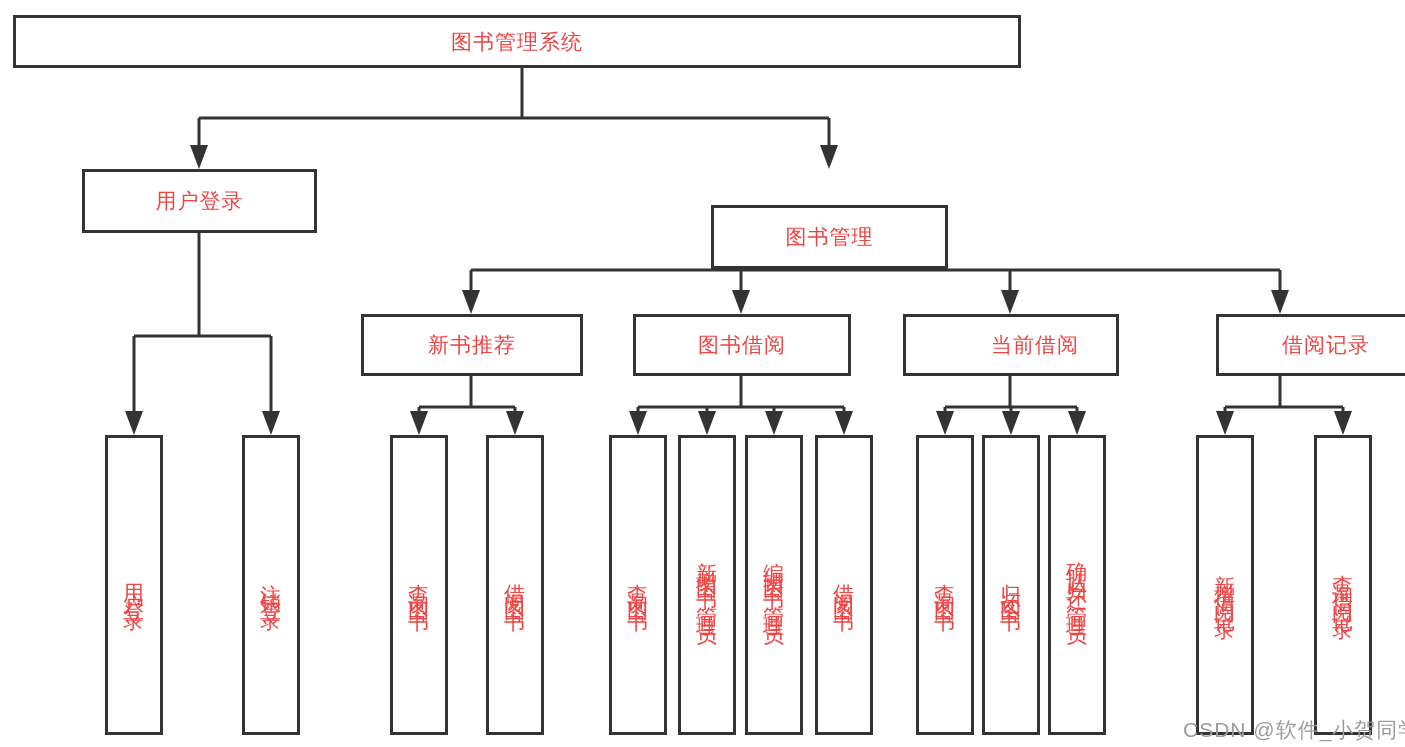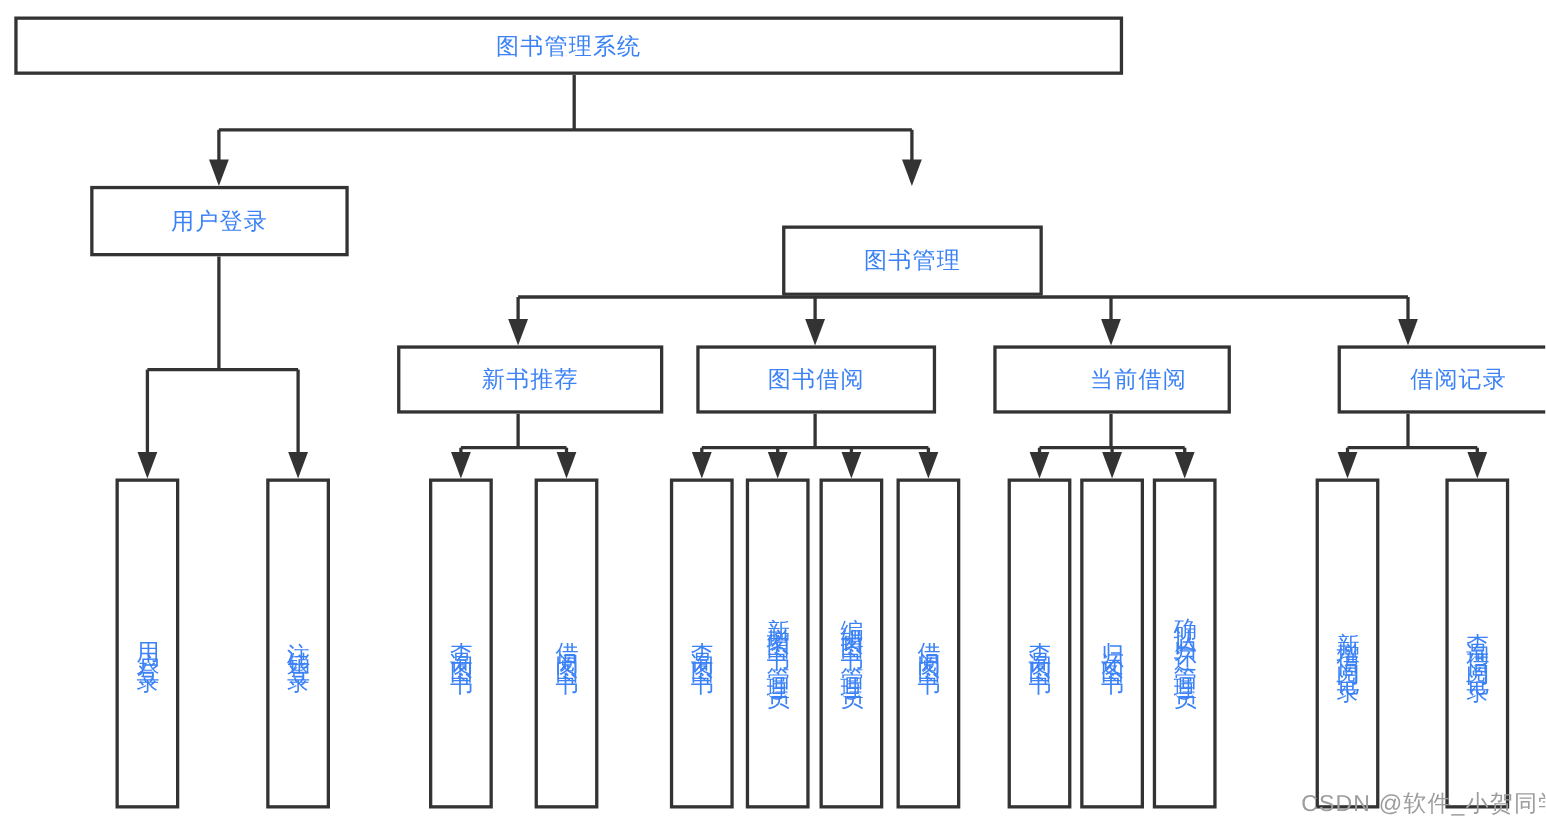--- a/index.html
+++ b/index.html
@@ -18,21 +18,21 @@
   .wires {
     position: absolute;
     left: 0; top: 0;
     width: 1405px; height: 747px;
   }
   .box {
     position: absolute;
     box-sizing: border-box;
     border: 3px solid #333333;
     background: #ffffff;
-    color: #3b82f6;
+    color: #ef4444;
     display: flex;
     align-items: center;
     justify-content: center;
     font-size: 21px;
     letter-spacing: 1px;
   }
   .leaf {
     top: 435px;
     width: 58px;
     height: 300px;
@@ -133,21 +133,21 @@
     <span>图书管理系统</span>
   </div>
 
   <div class="box" style="left:82px; top:169px; width:235px; height:64px;">
     <span>用户登录</span>
   </div>
   <div class="box" style="left:711px; top:169px; width:237px; height:64px;margin-top:36px;">
     <span>图书管理</span>
   </div>
 
-  <div class="box" style="left:361px; top:314px; width:242px; height:62px;">
+  <div class="box" style="left:361px; top:314px; width:222px; height:62px;">
     <span>新书推荐</span>
   </div>
   <div class="box" style="left:633px; top:314px; width:218px; height:62px;">
     <span>图书借阅</span>
   </div>
   <div class="box" style="left:903px; top:314px; width:216px; height:62px;padding-left:48px;">
     <span>当前借阅</span>
   </div>
   <div class="box" style="left:1216px; top:314px; width:220px; height:62px;">
     <span>借阅记录</span>

